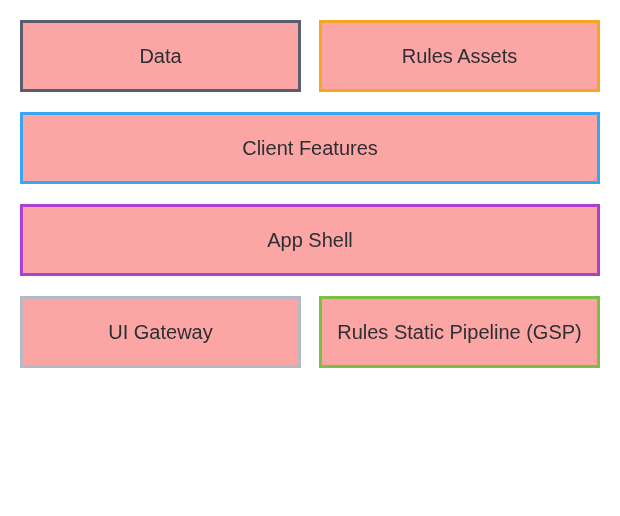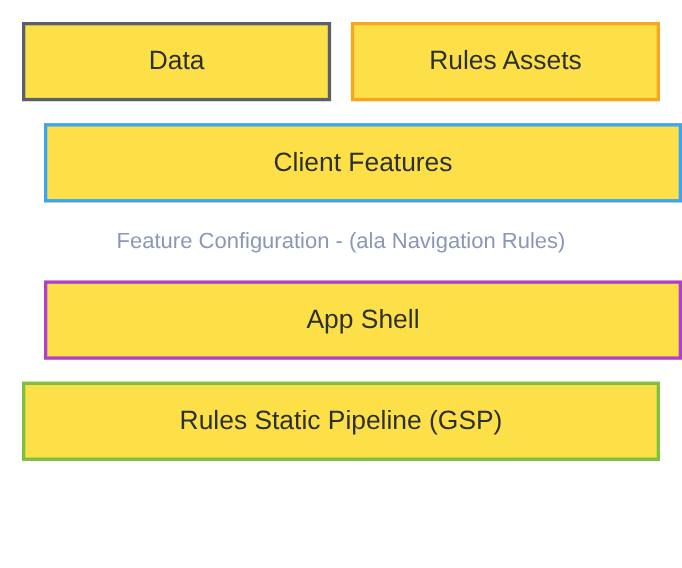--- a/index.html
+++ b/index.html
@@ -24,53 +24,52 @@
       gap: 18px;
     }
     .box {
       display: flex;
       align-items: center;
       justify-content: center;
       text-align: center;
       height: 72px;
       border-width: 3px;
       border-style: solid;
-      background: #fde047;
-      font-size: 24px;
+      background: #fca5a5;
+      font-size: 20px;
       color: #2c2f33;
       padding: 8px;
       line-height: 1.25;
     }
     .half {
       flex: 1;
     }
     .full {
       width: 100%;
-      margin-left: 20px;
     }
     .annotation {
       text-align: center;
       font-size: 20px;
       color: #8b97b7;
       padding: 4px 0;
     }
   </style>
 </head>
 <body>
 
 <div class="container">
 
   <div class="row">
     <div class="box half" style="border-color:#5a5f6e">Data</div>
     <div class="box half" style="border-color:#f5a623">Rules Assets</div>
   </div>
 
   <div class="box full" style="border-color:#3aa6f2">Client Features</div>
 
-  <div class="annotation">Feature Configuration - (ala Navigation Rules)</div>
 
   <div class="box full" style="border-color:#b03fd0">App Shell</div>
 
   <div class="row">
+    <div class="box half" style="border-color:#b5b9c4">UI Gateway</div>
     <div class="box half" style="border-color:#7bc043">Rules Static Pipeline (GSP)</div>
   </div>
 
 </div>
 
 </body></html>

